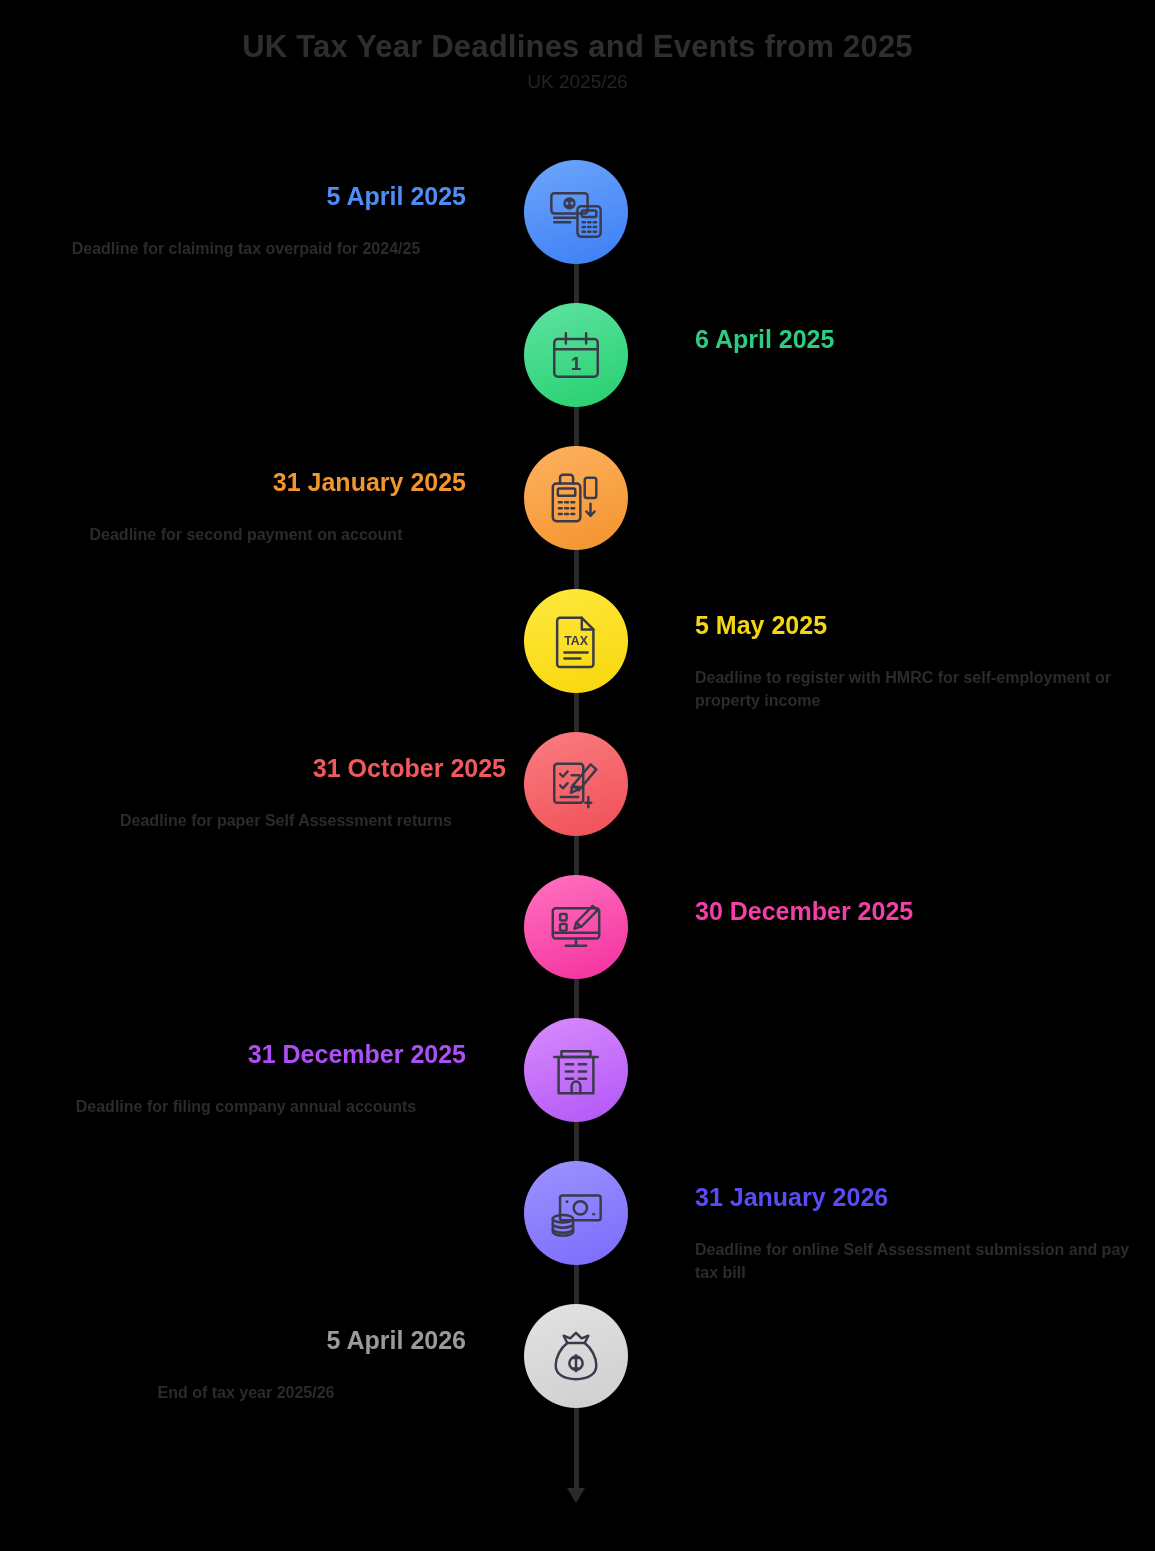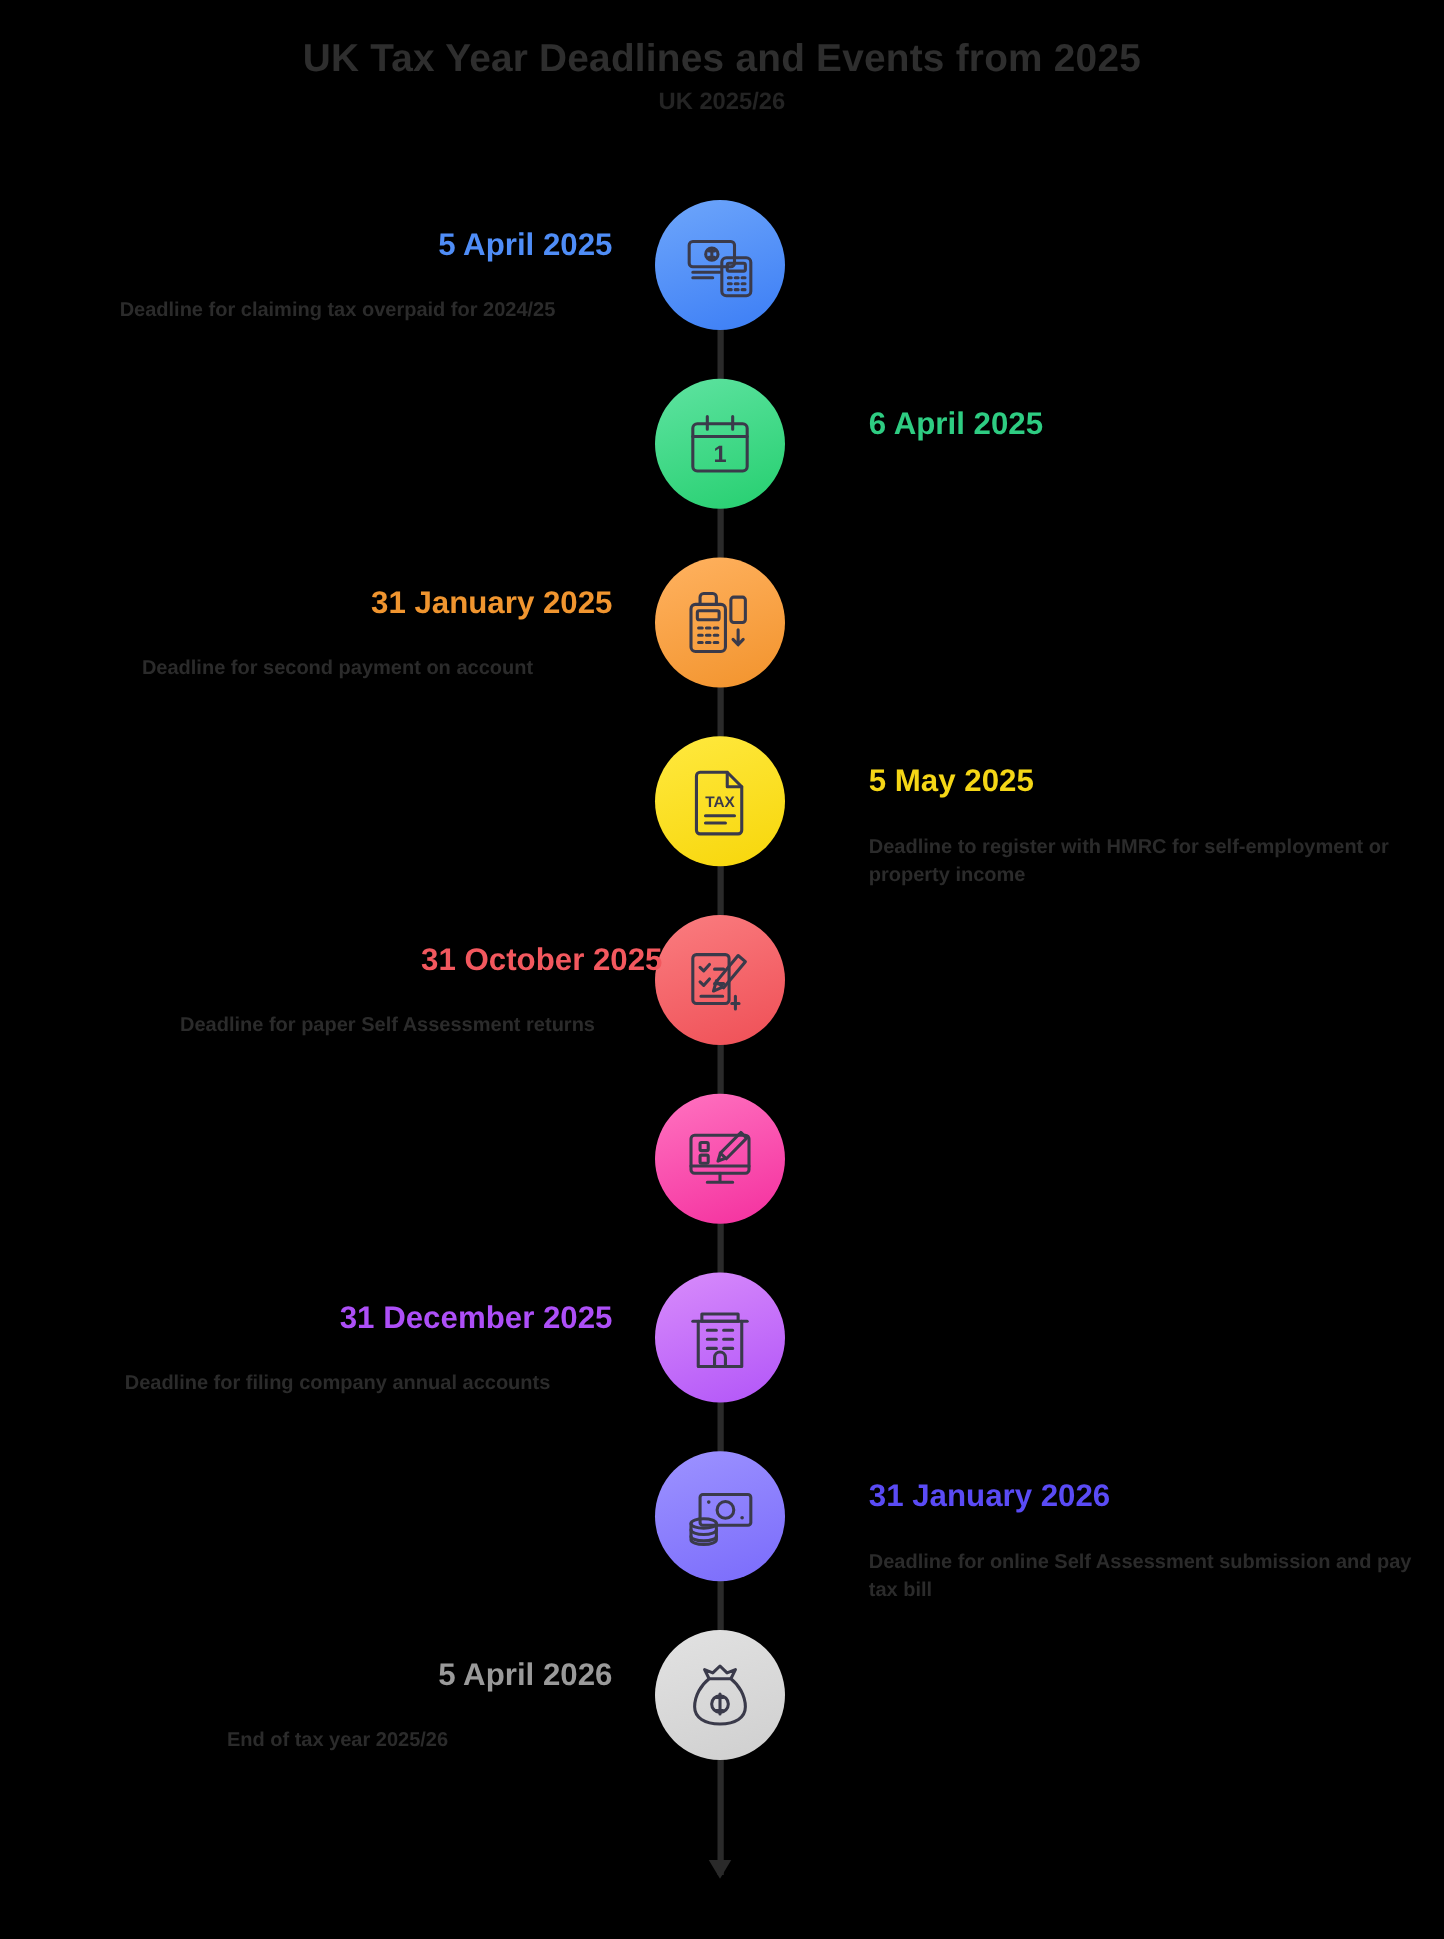--- a/index.html
+++ b/index.html
@@ -33,21 +33,21 @@
   .title {
     font-size: 31px;
     font-weight: bold;
     color: #2e2e2e;
     letter-spacing: 0.2px;
     line-height: 1.2;
   }
   .subtitle {
     margin-top: 6px;
     font-size: 19px;
-    font-weight: bold;
+    font-weight: normal;
     color: #242424;
   }
 
   
   .spine {
     position: absolute;
     left: 576px;
     top: 180px;
     width: 5px;
     height: 1320px;
@@ -117,21 +117,21 @@
     fill: #3a3a4a;
     stroke: none;
   }
 
   
   .txt {
     position: absolute;
     top: 22px;
   }
   .txt.left {
-    right: 665px;
+    right: 689px;
     text-align: right;
     width: 440px;
   }
   .txt.right {
     left: 663px;
     text-align: left;
     width: 440px;
     margin-left: 32px;
   }
   .date {
@@ -257,20 +257,21 @@
       <path d="M4 24h32"></path>
       <path d="M20 28v5 M13 33h14"></path>
       <rect x="9" y="11" width="4.5" height="4.5" rx="0.8"></rect>
       <rect x="9" y="18" width="4.5" height="4.5" rx="0.8"></rect>
       <path d="M31.5 5.5l3.2 3.1-11.2 11.4-3.3-3.1z"></path>
       <path d="M20.2 16.9l-1.3 4.4 4-1.6"></path>
     </svg>
           </span>
         </div>
         <div class="txt right">
+          <div class="date" style="color: rgb(245, 63, 168);">30 December 2025</div>
         </div>
       </div>
       <div class="row" style="top: 1018px;">
         <div class="node" style="background: linear-gradient(160deg, rgb(216, 140, 251) 0%, rgb(178, 85, 248) 100%);">
           <span>
     <svg viewBox="0 0 40 40">
       <path d="M5 11h30"></path>
       <path d="M8 11v25h24V11"></path>
       <path d="M10 7h20v4H10z"></path>
       <path d="M13 16h5 M22 16h5 M13 21h5 M22 21h5 M13 26h5 M22 26h5"></path>

